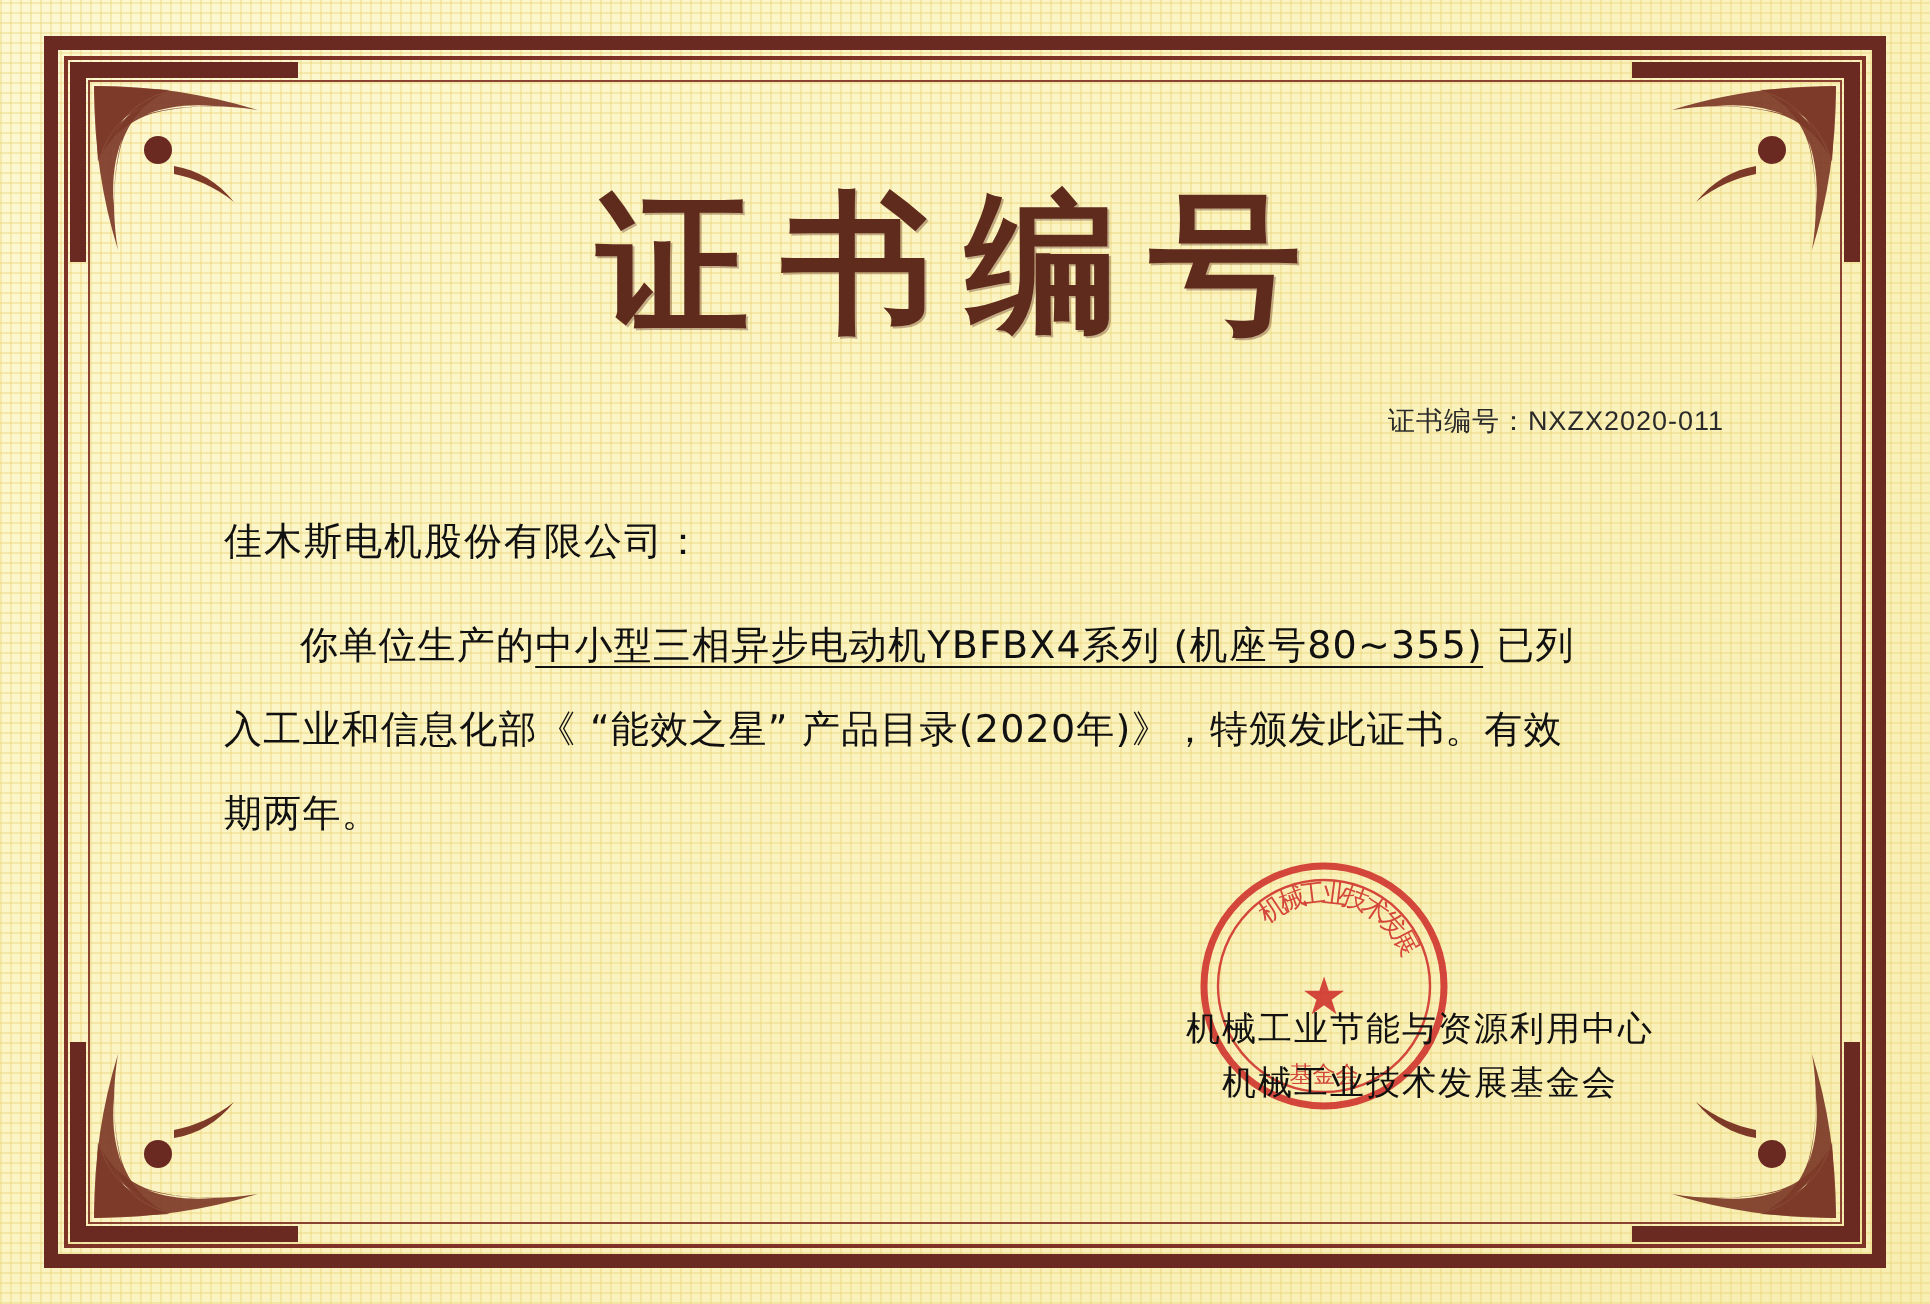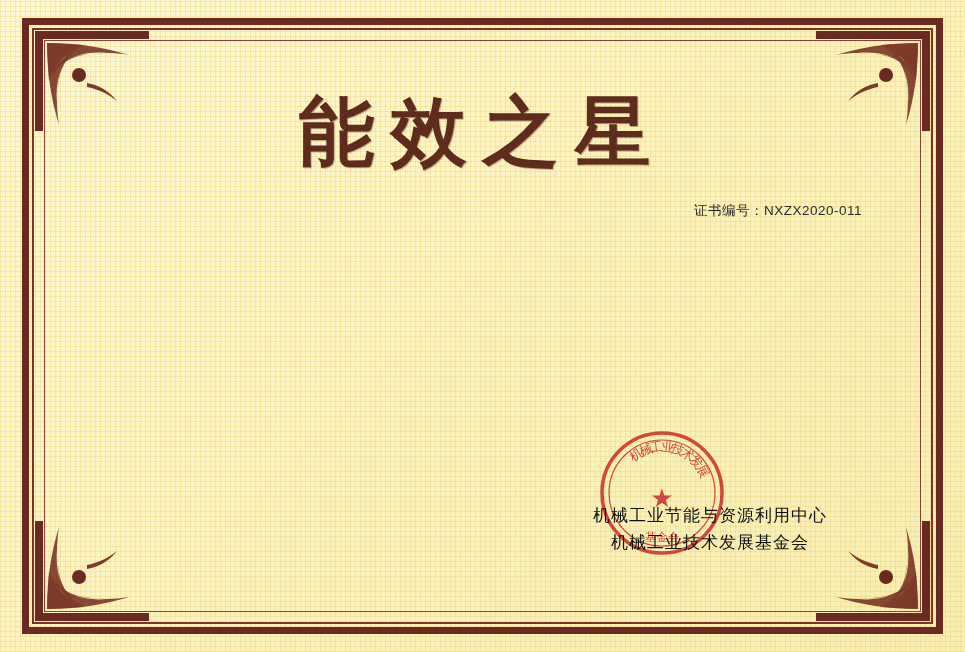--- a/index.html
+++ b/index.html
@@ -213,26 +213,34 @@
                C52 22 34 28 22 40 C30 30 44 26 58 25 C40 26 26 34 18 48
                C22 36 30 28 40 24 C28 28 20 38 16 52 Z" fill="#7d3a28" opacity="0.92"></path>
       <path d="M14 14 C14 44 18 70 26 96 C22 72 24 46 34 26 C26 40 24 58 24 74
                C22 52 28 34 40 22 C30 30 26 44 25 58 C26 40 34 26 48 18
                C36 22 28 30 24 40 C28 28 38 20 52 16 Z" fill="#7d3a28" opacity="0.92"></path>
       <circle cx="46" cy="46" r="7" fill="#6b2a21"></circle>
       <path d="M54 54 C66 56 76 62 84 72 C74 64 64 60 54 58 Z" fill="#7d3a28"></path>
     </svg>
   </div>
 
-  <div class="title">能效之星</div>
+  <div class="title">证书编号</div>
 
   <div class="cert-no">
     <span>证书编号：</span><span>NXZX2020-011</span>
   </div>
 
+  <div class="body-block">
+    <div class="salutation">佳木斯电机股份有限公司：</div>
+    <div class="para">
+      <span class="indent"></span><span>你单位生产的<span class="underline-seg">中小型三相异步电动机YBFBX4系列 (机座号80~355)</span> 已列</span>
+    </div>
+    <div class="para">入工业和信息化部《 “能效之星” 产品目录(2020年)》，特颁发此证书。有效</div>
+    <div class="para">期两年。</div>
+  </div>
 
   <div class="seal">
     <svg width="128" height="128" viewBox="0 0 128 128">
       <circle cx="64" cy="64" r="60" fill="none" stroke="#cc2222" stroke-width="3.5"></circle>
       <circle cx="64" cy="64" r="53" fill="none" stroke="#cc2222" stroke-width="1.2"></circle>
       <text x="64" y="22" fill="#cc2222" font-size="13" font-family="DejaVu Sans, sans-serif" text-anchor="middle" transform="rotate(-34 64 64)">机</text>
       <text x="64" y="22" fill="#cc2222" font-size="13" font-family="DejaVu Sans, sans-serif" text-anchor="middle" transform="rotate(-20 64 64)">械</text>
       <text x="64" y="22" fill="#cc2222" font-size="13" font-family="DejaVu Sans, sans-serif" text-anchor="middle" transform="rotate(-7 64 64)">工</text>
       <text x="64" y="22" fill="#cc2222" font-size="13" font-family="DejaVu Sans, sans-serif" text-anchor="middle" transform="rotate(7 64 64)">业</text>
       <text x="64" y="22" fill="#cc2222" font-size="13" font-family="DejaVu Sans, sans-serif" text-anchor="middle" transform="rotate(20 64 64)">技</text>

